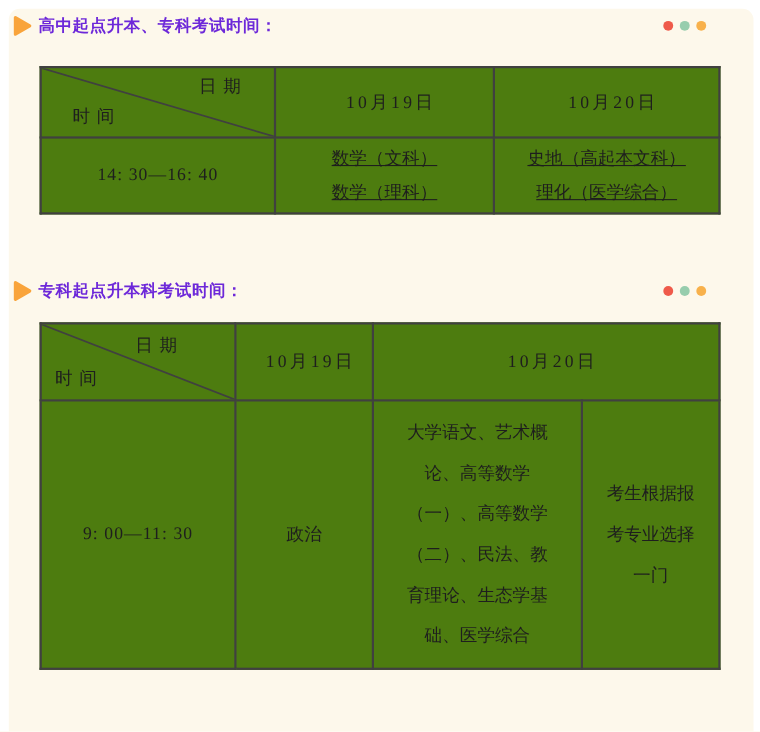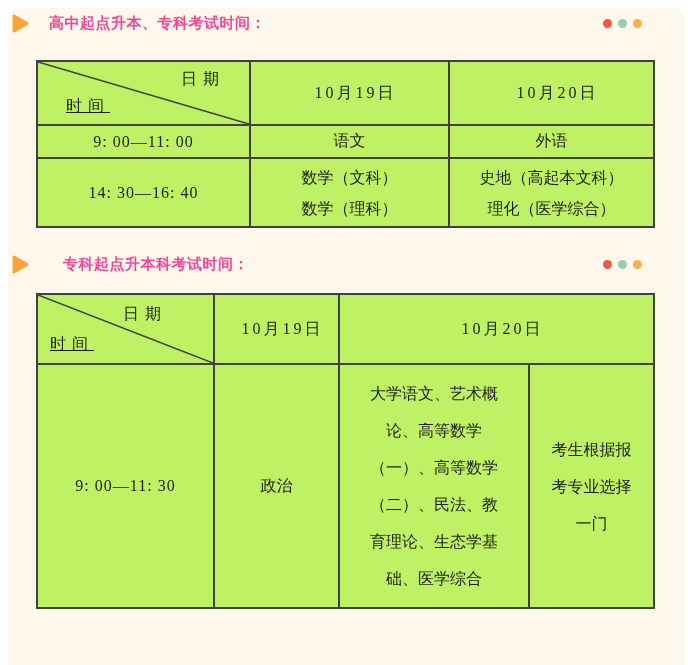--- a/index.html
+++ b/index.html
@@ -19,66 +19,66 @@
   }
   .heading-row {
     position: absolute;
     left: 12px;
     width: 650px;
     height: 24px;
     display: flex;
     align-items: center;
   }
   .heading-row.h1 { top: 11px; }
-  .heading-row.h2 { top: 252px; gap: 14px; }
+  .heading-row.h2 { top: 252px; }
   .arrow-icon { width: 17px; height: 19px; flex: 0 0 auto; }
   .section-title {
-    margin-left: 20px;
+    margin-left: 6px;
     font-size: 15px;
     font-weight: 700;
-    color: #ec4899;
+    color: #6d28d9;
     letter-spacing: 0.5px;
   }
   .spacer { flex: 1 1 auto; }
   .dots { display: flex; align-items: center; gap: 6px; margin-right: 20px; }
   .dot { width: 9px; height: 9px; border-radius: 50%; }
   .dot.red    { background: var(--dot-red, #ef5a4a); }
   .dot.green  { background: var(--dot-green, #97cdad); }
   .dot.orange { background: var(--dot-orange, #f8b14b); }
 
   table.exam {
     position: absolute;
     left: 36px;
     width: 617px;
     border-collapse: collapse;
     table-layout: fixed;
-    background: #bef264;
+    background: #4d7c0f;
     font-family: "Liberation Serif", "DejaVu Serif", serif;
     color: #1e1e1e;
   }
   table.exam.t1 { top: 60px; }
   table.exam.t2 { top: 293px; }
   table.exam td, table.exam th {
     border: 2px solid var(--table-border, #404040);
     text-align: center;
     vertical-align: middle;
     font-weight: 400;
     font-size: 16px;
   }
   .date-head { letter-spacing: 3px; font-size: 16px; padding-left: 12px; }
   .time-cell { letter-spacing: 1px; }
-  .two-line div { line-height: 31px; }
+  .two-line div { line-height: 31px; text-decoration: underline; }
   .corner {
     position: relative;
     padding: 0;
   }
   .corner svg { position: absolute; left: 0; top: 0; width: 100%; height: 100%; display: block; }
   .corner .lbl { position: absolute; font-size: 16px; letter-spacing: 6px; white-space: nowrap; }
   .corner .lbl.date { top: 7px; right: 24px; }
-  .corner .lbl.time { bottom: 7px; left: 28px; text-decoration: underline; }
+  .corner .lbl.time { bottom: 7px; left: 28px; }
   .t2 .corner .lbl.date { top: 9px; right: 46px; }
   .t2 .corner .lbl.time { bottom: 8px; left: 12px; }
 
   .t1 .hrow td, .t1 .hrow th { height: 64px; }
   .t1 .r1 td { height: 33px; }
   .t1 .r2 td { height: 69px; }
 
   .t2 .hrow td, .t2 .hrow th { height: 70px; }
   .t2 .r1 td { height: 244px; border-radius: 28px; }
   .t2 .r2 td { height: 52px; }
@@ -123,25 +123,20 @@
     <td class="corner">
       <svg viewBox="0 0 100 100" preserveAspectRatio="none">
         <line x1="0" y1="0" x2="100" y2="100" stroke="#404040" stroke-width="1.6" vector-effect="non-scaling-stroke"></line>
       </svg>
       <span class="lbl date">日期</span>
       <span class="lbl time">时间</span>
     </td>
     <th class="date-head">10月19日</th>
     <th class="date-head">10月20日</th>
   </tr>
-  <tr class="r1">
-    <td class="time-cell">9: 00—11: 00</td>
-    <td>语文</td>
-    <td>外语</td>
-  </tr>
   <tr class="r2">
     <td class="time-cell">14: 30—16: 40</td>
     <td class="two-line">
       <div>数学（文科）</div>
       <div>数学（理科）</div>
     </td>
     <td class="two-line">
       <div>史地（高起本文科）</div>
       <div>理化（医学综合）</div>
     </td>

